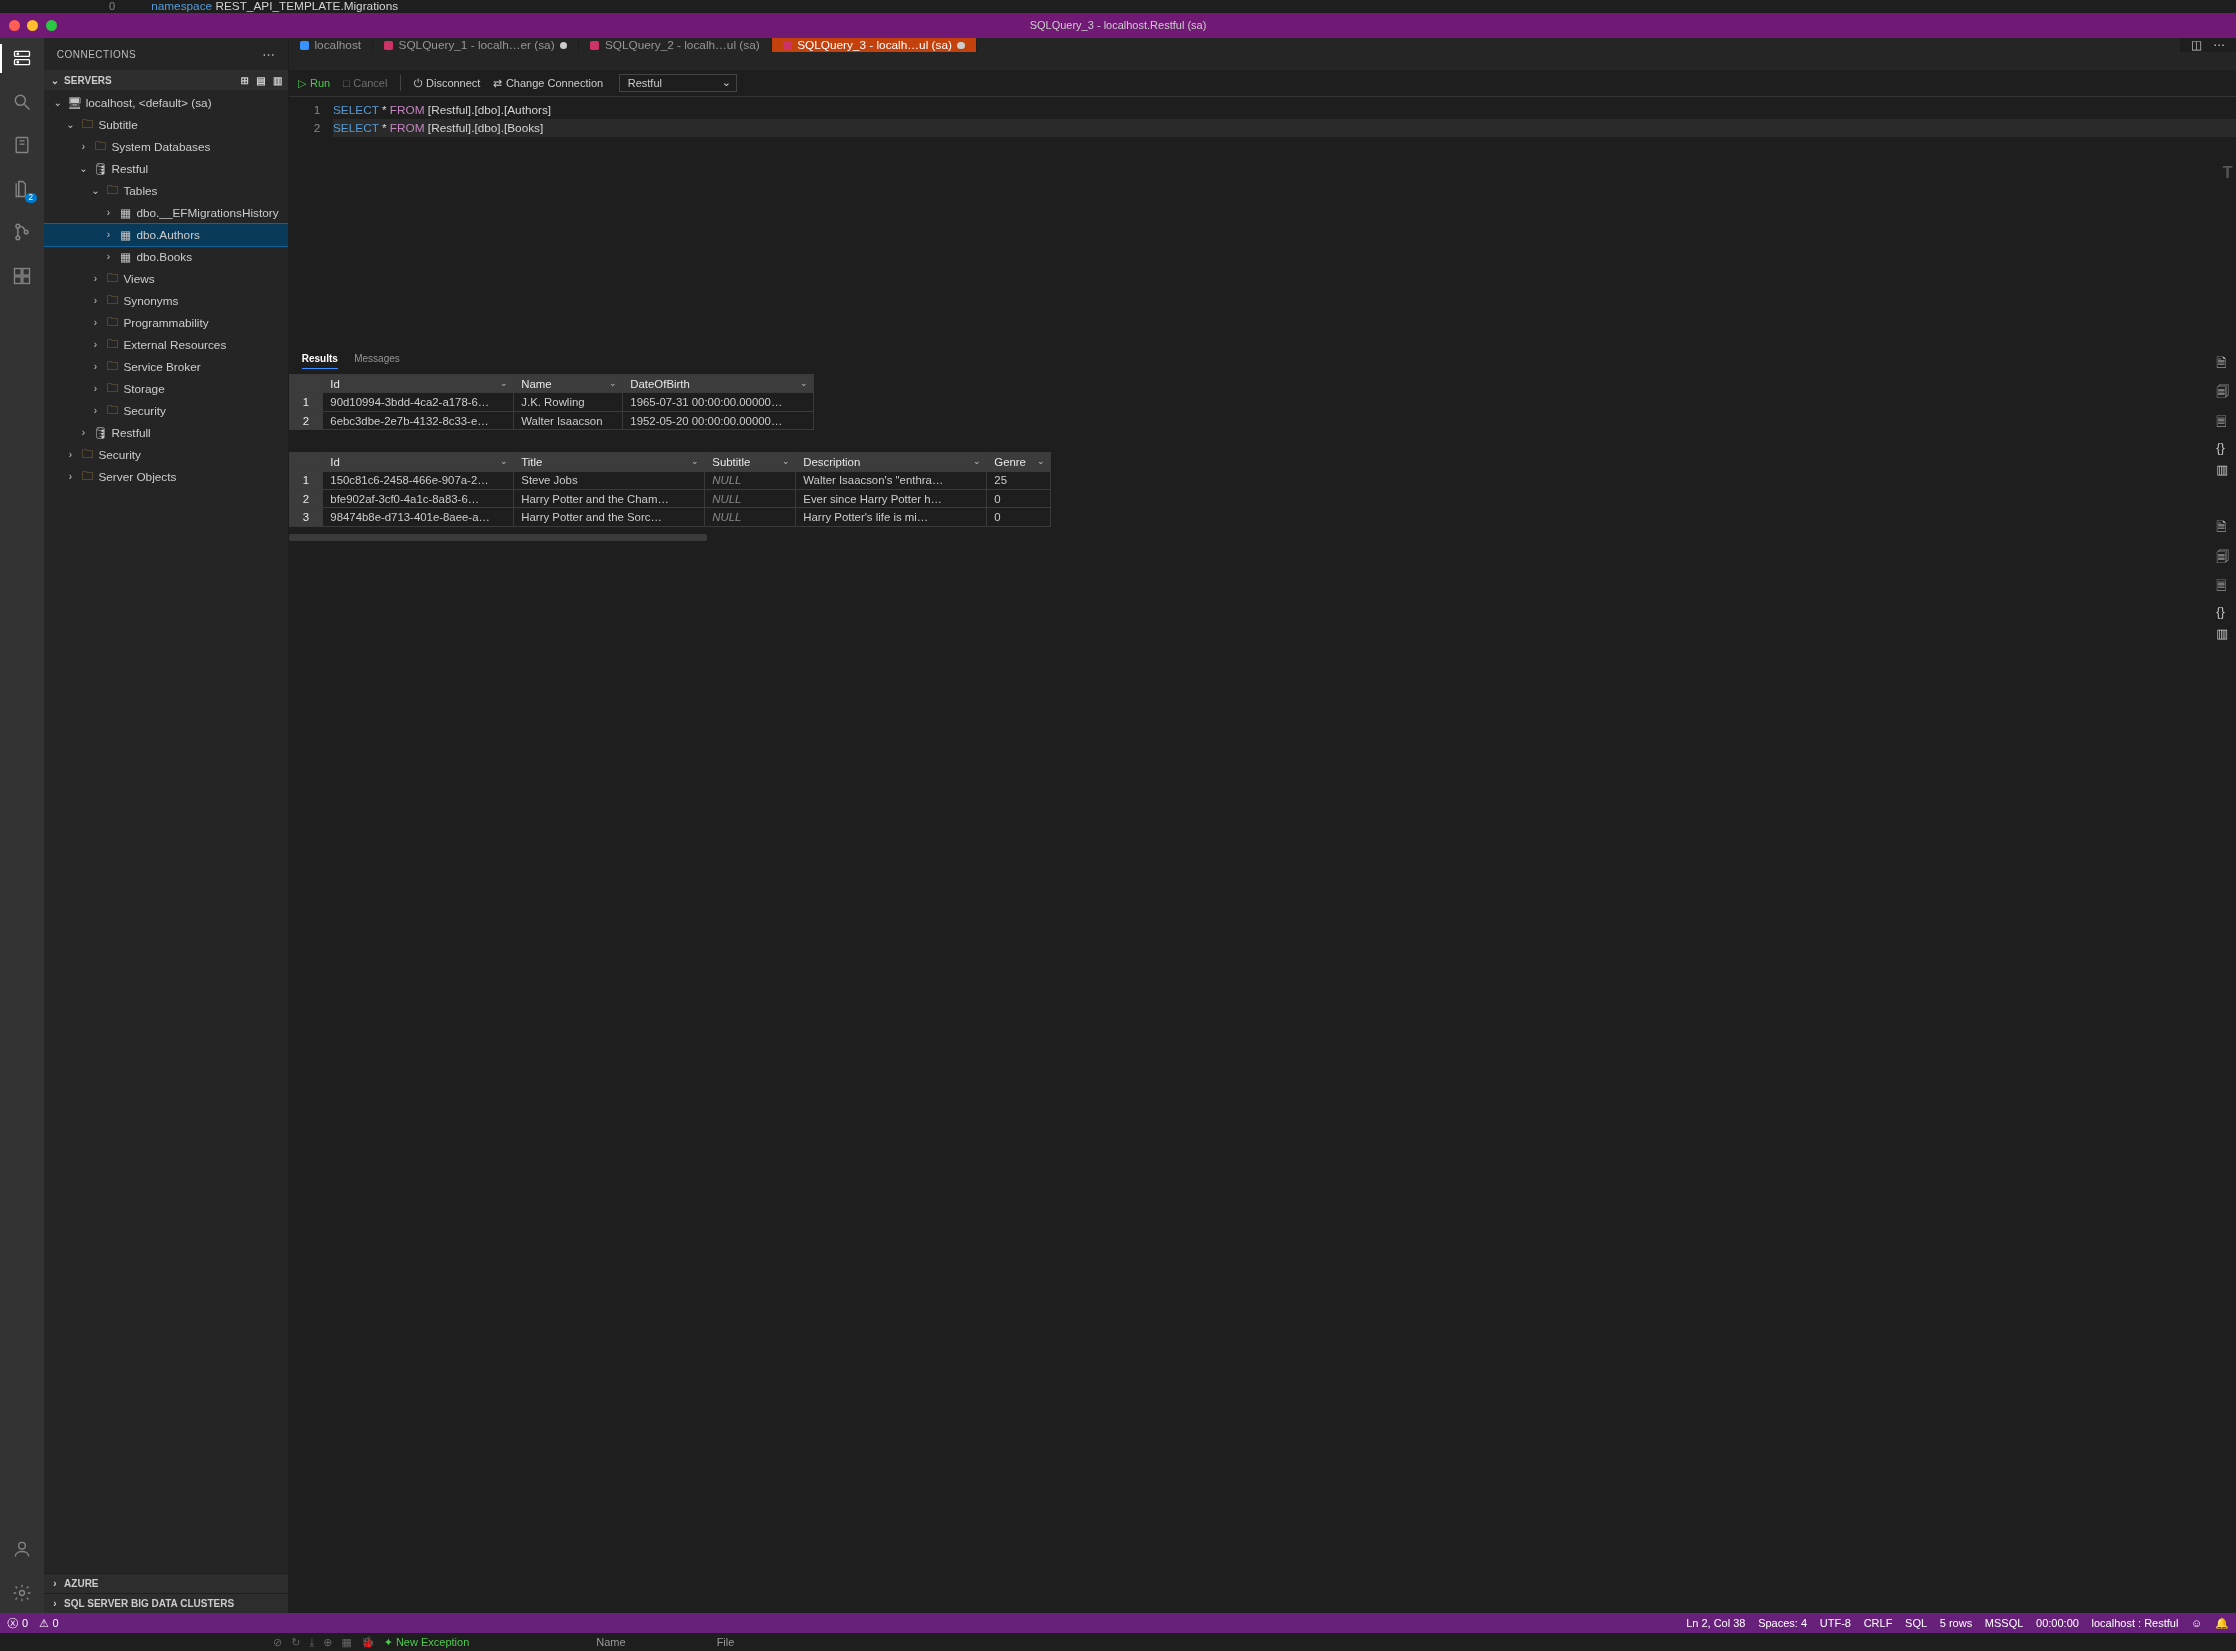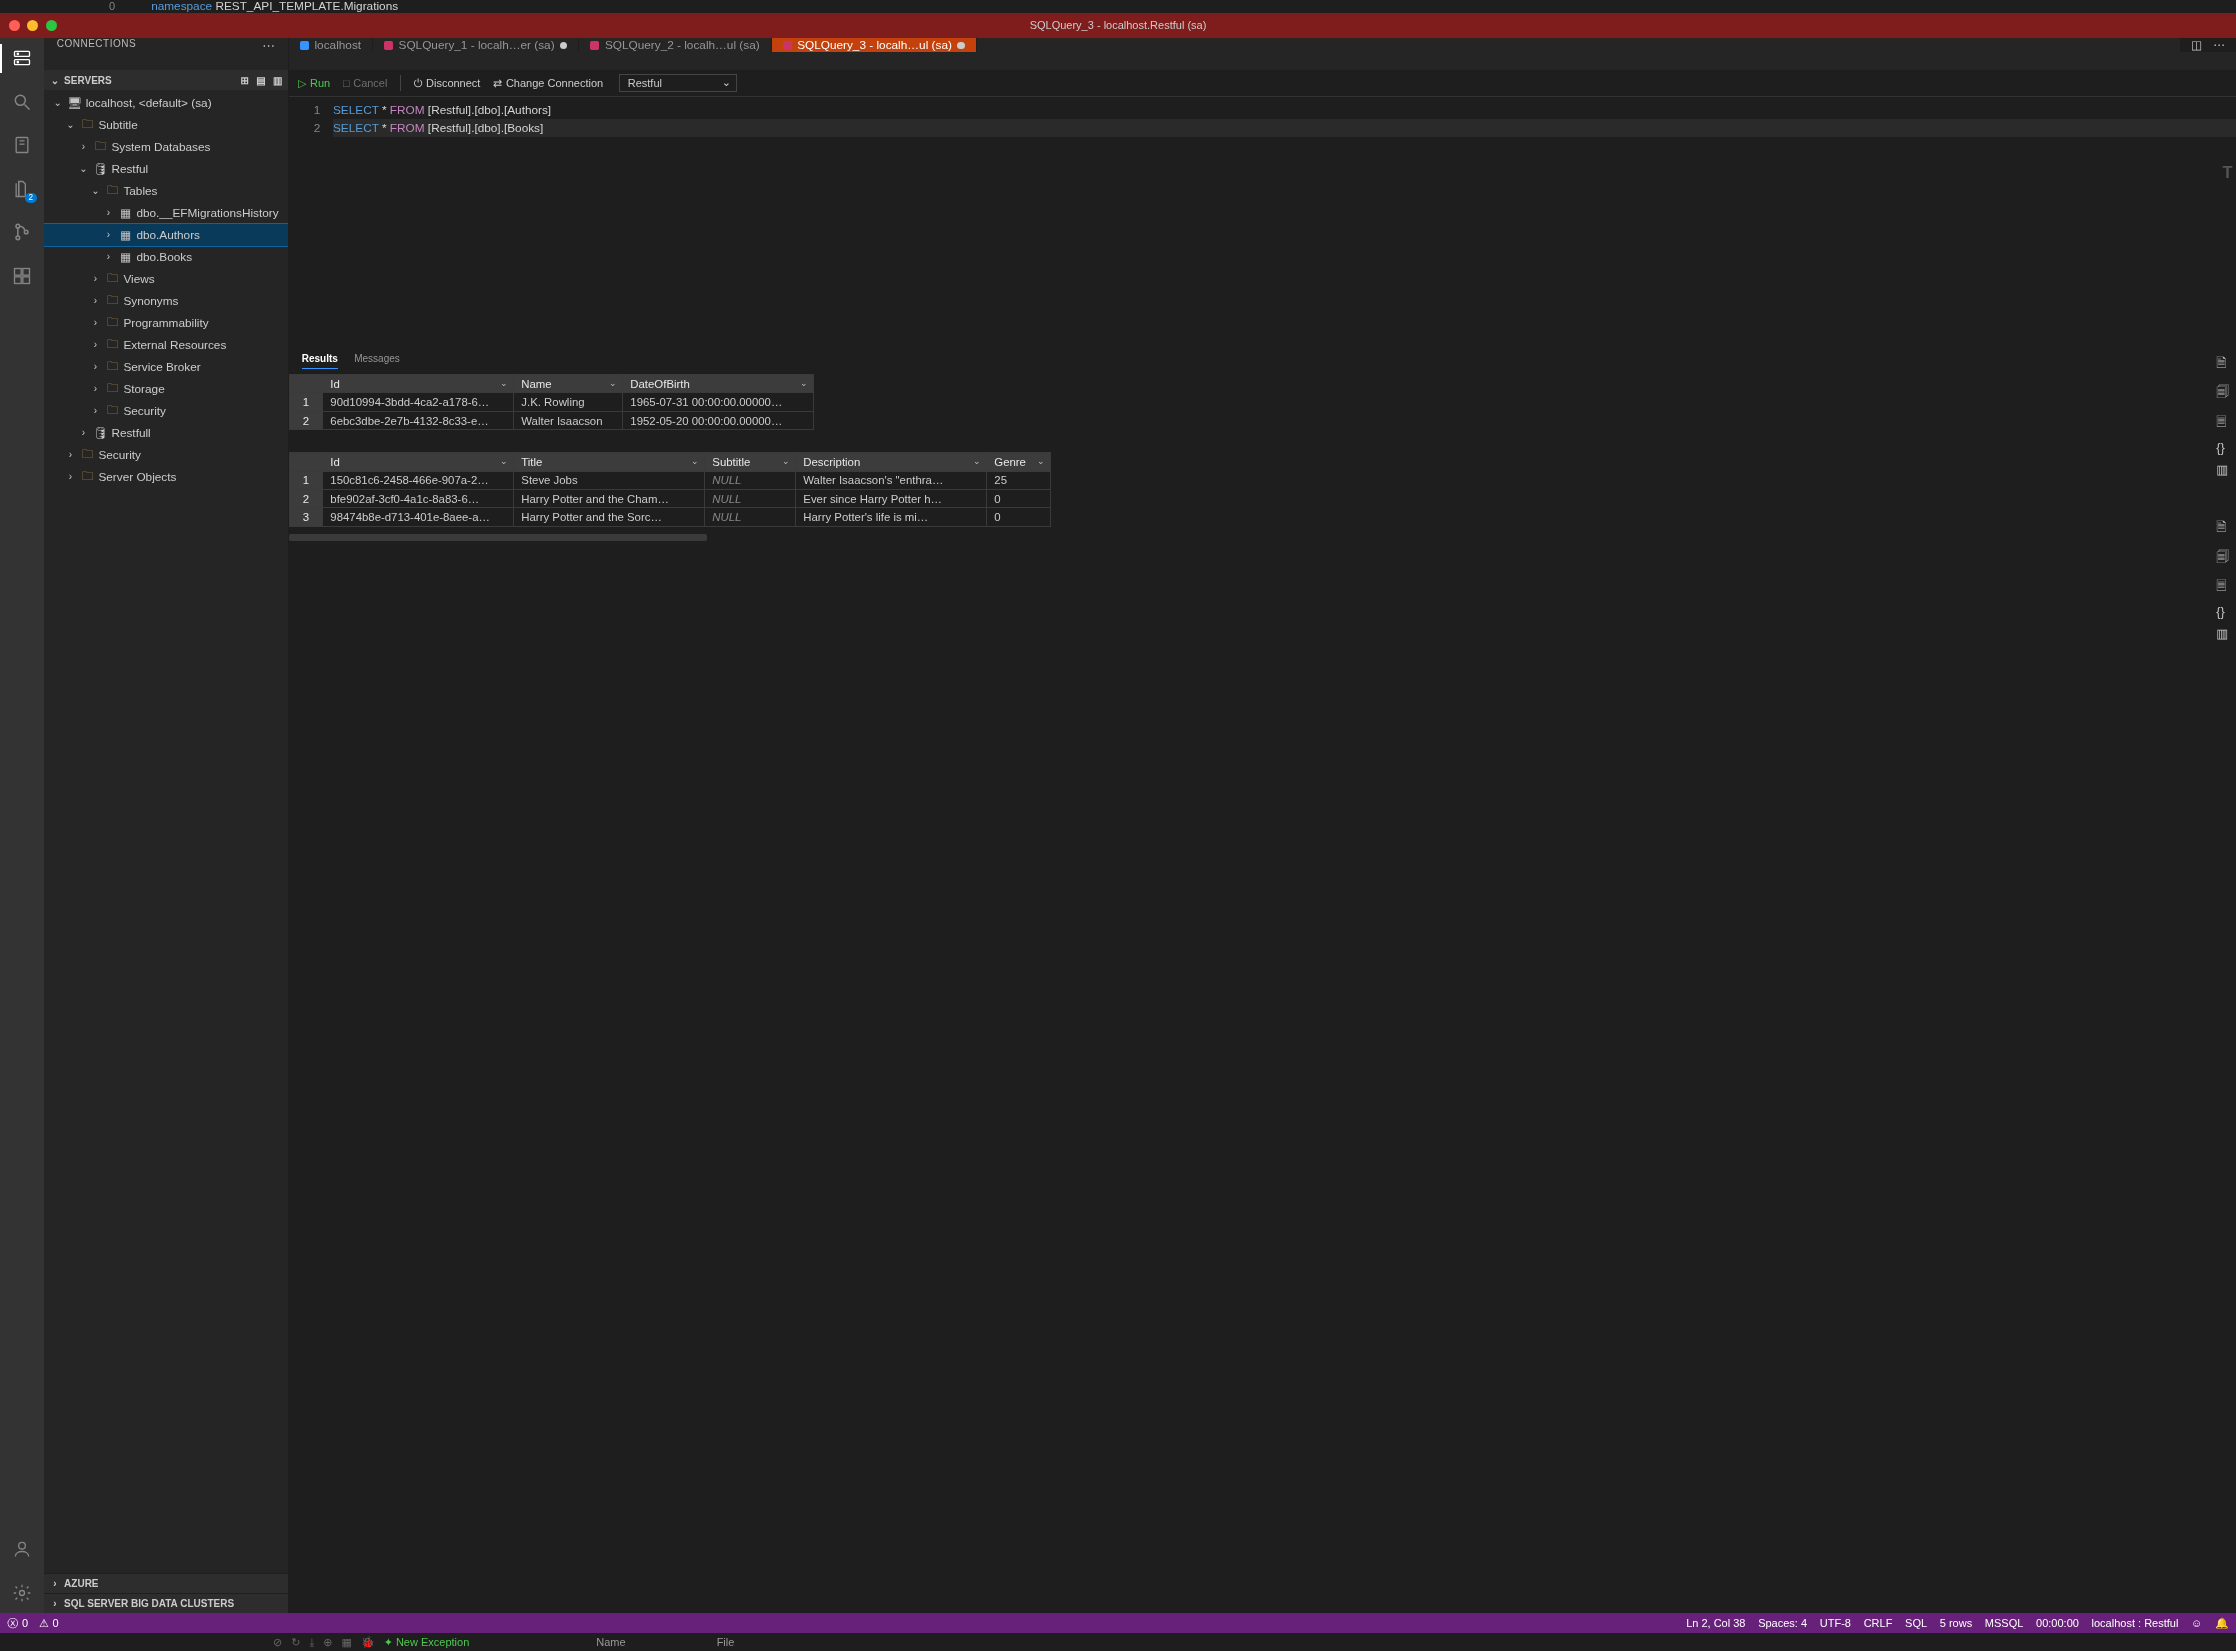--- a/index.html
+++ b/index.html
@@ -6,40 +6,40 @@
 body { background: #1e1e1e; color: #cccccc; font-size: 11.8px; overflow: hidden; height: 100vh; display: flex; flex-direction: column; }
 .mono { font-family: "SF Mono", Menlo, Consolas, monospace; }
 
 
 .top-code { height: 12.7px; background: #1e1e1e; display: flex; align-items: center; padding-left: 109px; overflow: hidden; }
 .top-code .ln { color: #858585; font-size:11px; margin-right: 36px;}
 .top-code .kw { color: #569cd6; }
 .top-code .txt { color: #d4d4d4; }
 
 
-.titlebar { height: 25.5px; background: #7f1d1d; display: flex; align-items: center; padding: 5px 9px; position: relative; }
+.titlebar { height: 25.5px; background: #701a75; display: flex; align-items: center; padding: 5px 9px; position: relative; }
 .traffic { display: flex; gap: 7.3px; }
 .traffic span { width: 11px; height: 11px; border-radius: 50%; display: inline-block; }
 .tl-close { background: #ff5f57; }
 .tl-min   { background: #febc2e; }
 .tl-max   { background: #28c840; }
 .titlebar .title { position: absolute; left: 0; right: 0; text-align: center; color: #cccccc; font-size: 11px; }
 
 
 .workbench { flex: 1; display: flex; min-height: 0; }
 
 .activitybar { width: 44px; background: #333333; display: flex; flex-direction: column; align-items: center; padding-top: 7.3px; gap: 18px; }
 .activitybar .icon { width: 25.5px; height: 25.5px; display: flex; align-items: center; justify-content: center; color: #858585; font-size: 16.4px; position: relative; }
 .activitybar .icon.active { color: #ffffff; }
 .activitybar .icon.active::before { content: ""; position: absolute; left: -9px; top: -1.8px; width: 1.8px; height: 29px; background: #fff; }
 .activitybar .spacer { flex: 1; }
 .badge { position: absolute; bottom: -1.8px; right: -1.8px; background: #007acc; color: #fff; border-radius: 7.3px; font-size: 8.2px; padding: 0.9px 3.6px; }
 
 .sidebar { width: 245px; background: #252526; display: flex; flex-direction: column; border-right: 0.9px solid #1e1e1e;}
-.sidebar-header { height: 32px; display: flex; align-items: flex-start; justify-content: space-between; padding: 0 12.7px; color: #bbbbbb; font-size: 10px; letter-spacing: 0.5px; }
+.sidebar-header { height: 32px; display: flex; align-items: center; justify-content: space-between; padding: 0 12.7px; color: #bbbbbb; font-size: 10px; letter-spacing: 0.5px; }
 .sidebar-header .actions { display: flex; gap: 7.3px; color: #c5c5c5; font-size: 12.7px; }
 .section-head { height: 20px; display: flex; align-items: center; padding: 0 5.5px; gap: 3.6px; color: #cccccc; font-size: 10px; font-weight: 600; background: #2d2d2d; }
 .section-head .chev { width: 11px; text-align: center; }
 .tree { flex: 1; overflow: auto; padding: 1.8px 0; }
 .tree-row { height: 22px; display: flex; align-items: center; gap: 3.6px; padding-right: 5.5px; color: #cccccc; font-size: 11.8px; white-space: nowrap; }
 .tree-row.selected { background: #0a3a5a; outline: 0.9px solid #0e639c; outline-offset: -0.9px; }
 .tree-row .twist { width: 12.7px; text-align: center; color: #c5c5c5; font-size: 10px; }
 .tree-row .ico { width: 14.5px; height: 14.5px; display: inline-flex; align-items: center; justify-content: center; font-size: 11.8px; }
 .folder-ico { color: #c09553; }
 .db-ico     { color: #c5c5c5; }

